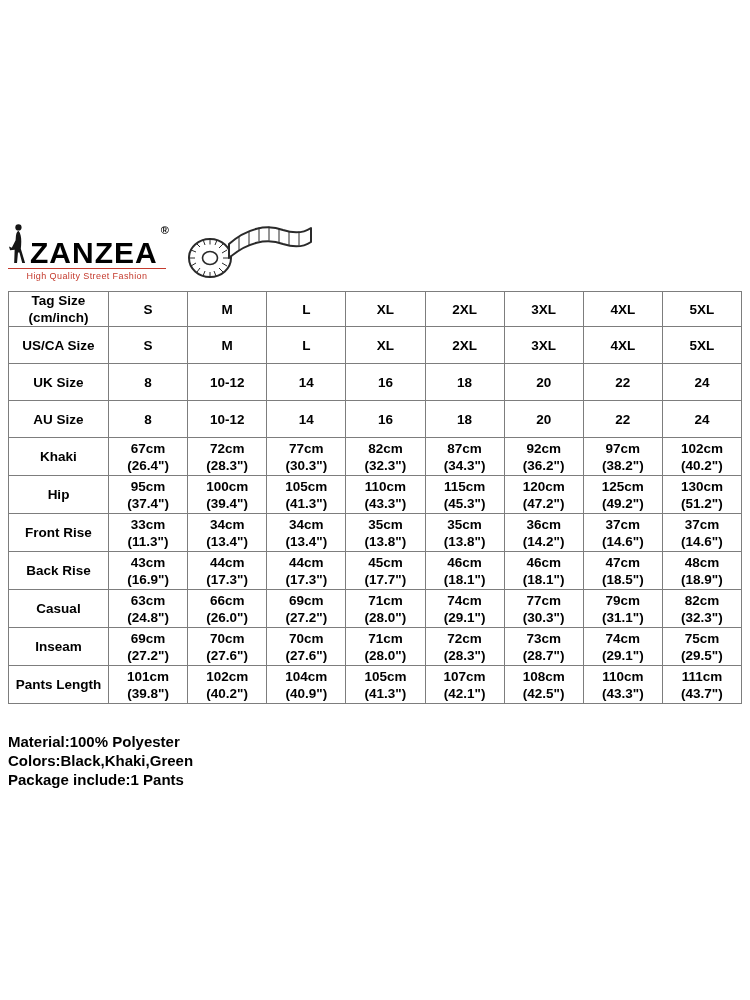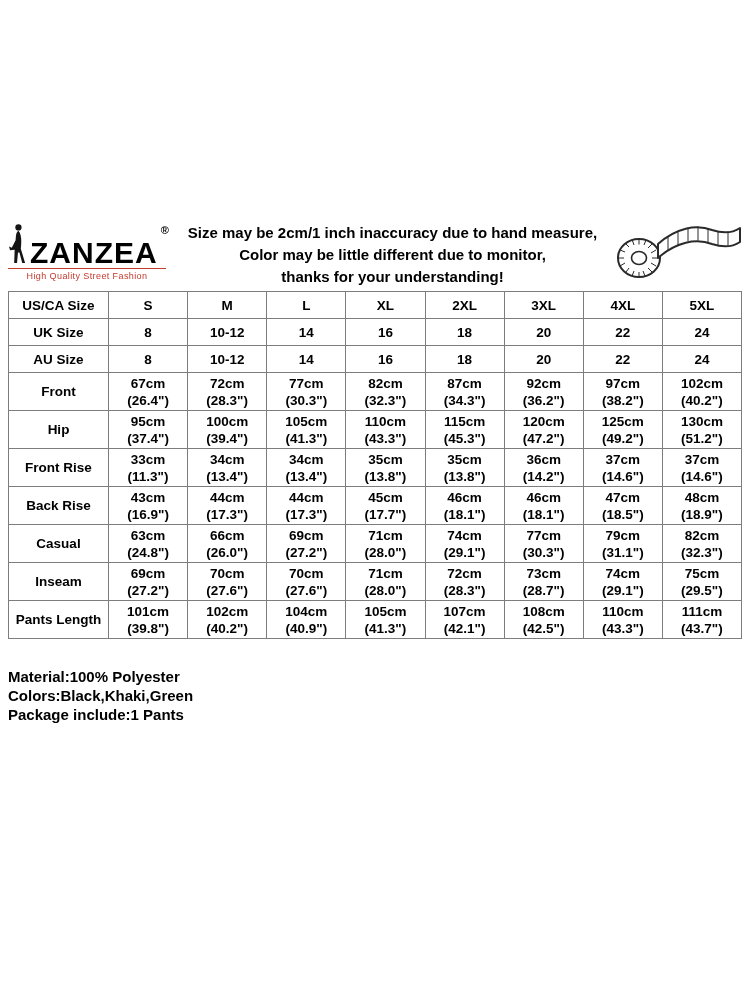--- a/index.html
+++ b/index.html
@@ -39,21 +39,21 @@
     margin-top: 5px;
   }
   .size-table th, .size-table td {
     border: 1px solid #7d7d7d;
     font-weight: bold; font-size: 13.5px;
     text-align: center; vertical-align: middle;
     white-space: pre-line; line-height: 17px;
     padding: 0;
   }
   tr.r-tag     { height: 34px; }
-  tr.r-size    { height: 27px; margin-top: 8px; }
+  tr.r-size    { height: 37px; margin-top: 8px; }
   tr.r-measure { height: 38px; }
 
   .details {
     margin-top: 28px;
     font-weight: bold; font-size: 15px; line-height: 19px;
   }
 </style>
 </head>
 <body>
 
@@ -68,25 +68,20 @@
             <circle cx="11" cy="4.5" r="3.3" fill="#151515"></circle>
             <path d="M11 8 C8 10 8.5 14 8 18 L4 26 L1 24.5 L2.2 28.5 L7 28 L6.5 42 L9.5 42 L10.5 31 L12 31 L15 42 L18 42 L13.5 27 C14.2 20 14.6 12 11 8 Z" fill="#151515"></path>
           </svg>
         </span>
         <span class="logo-text">ZANZEA</span>
         <span class="logo-reg">®</span>
       </div>
       <div class="logo-tagline" style="color: rgb(196, 58, 45);">High Quality Street Fashion</div>
     </div>
 
-    <div class="disclaimer">
-      <div>Size may be 2cm/1 inch inaccuracy due to hand measure,</div>
-      <div>Color may be little different due to monitor,</div>
-      <div>thanks for your understanding!</div>
-    </div>
 
     <div class="tape">
       <svg width="130" height="60" viewBox="0 0 130 60" aria-hidden="true">
         <ellipse cx="27" cy="36" rx="21" ry="19" fill="none" stroke="#2a2a2a" stroke-width="2"></ellipse>
         <ellipse cx="27" cy="36" rx="7.5" ry="6.5" fill="none" stroke="#2a2a2a" stroke-width="1.6"></ellipse>
         <g stroke="#2a2a2a" stroke-width="1">
           <line x1="8" y1="44" x2="13" y2="41"></line>
           <line x1="6" y1="36" x2="12" y2="36"></line>
           <line x1="8" y1="28" x2="13" y2="30"></line>
           <line x1="13" y1="21" x2="17" y2="25"></line>
@@ -117,20 +112,32 @@
     </div>
 
   </div>
 
   <table class="size-table">
     <colgroup>
       <col style="width:100px">
       <col span="8">
     </colgroup>
     <tbody>
+        <tr class="r-tag">
+          <th>Tag Size
+(cm/inch)</th>
+          <td>S</td>
+          <td>M</td>
+          <td>L</td>
+          <td>XL</td>
+          <td>2XL</td>
+          <td>3XL</td>
+          <td>4XL</td>
+          <td>5XL</td>
+        </tr>
         <tr class="r-size">
           <th>US/CA Size</th>
           <td>S</td>
           <td>M</td>
           <td>L</td>
           <td>XL</td>
           <td>2XL</td>
           <td>3XL</td>
           <td>4XL</td>
           <td>5XL</td>
@@ -151,21 +158,21 @@
           <td>8</td>
           <td>10-12</td>
           <td>14</td>
           <td>16</td>
           <td>18</td>
           <td>20</td>
           <td>22</td>
           <td>24</td>
         </tr>
         <tr class="r-measure">
-          <th>Front</th>
+          <th>Khaki</th>
           <td>67cm
 (26.4")</td>
           <td>72cm
 (28.3")</td>
           <td>77cm
 (30.3")</td>
           <td>82cm
 (32.3")</td>
           <td>87cm
 (34.3")</td>

